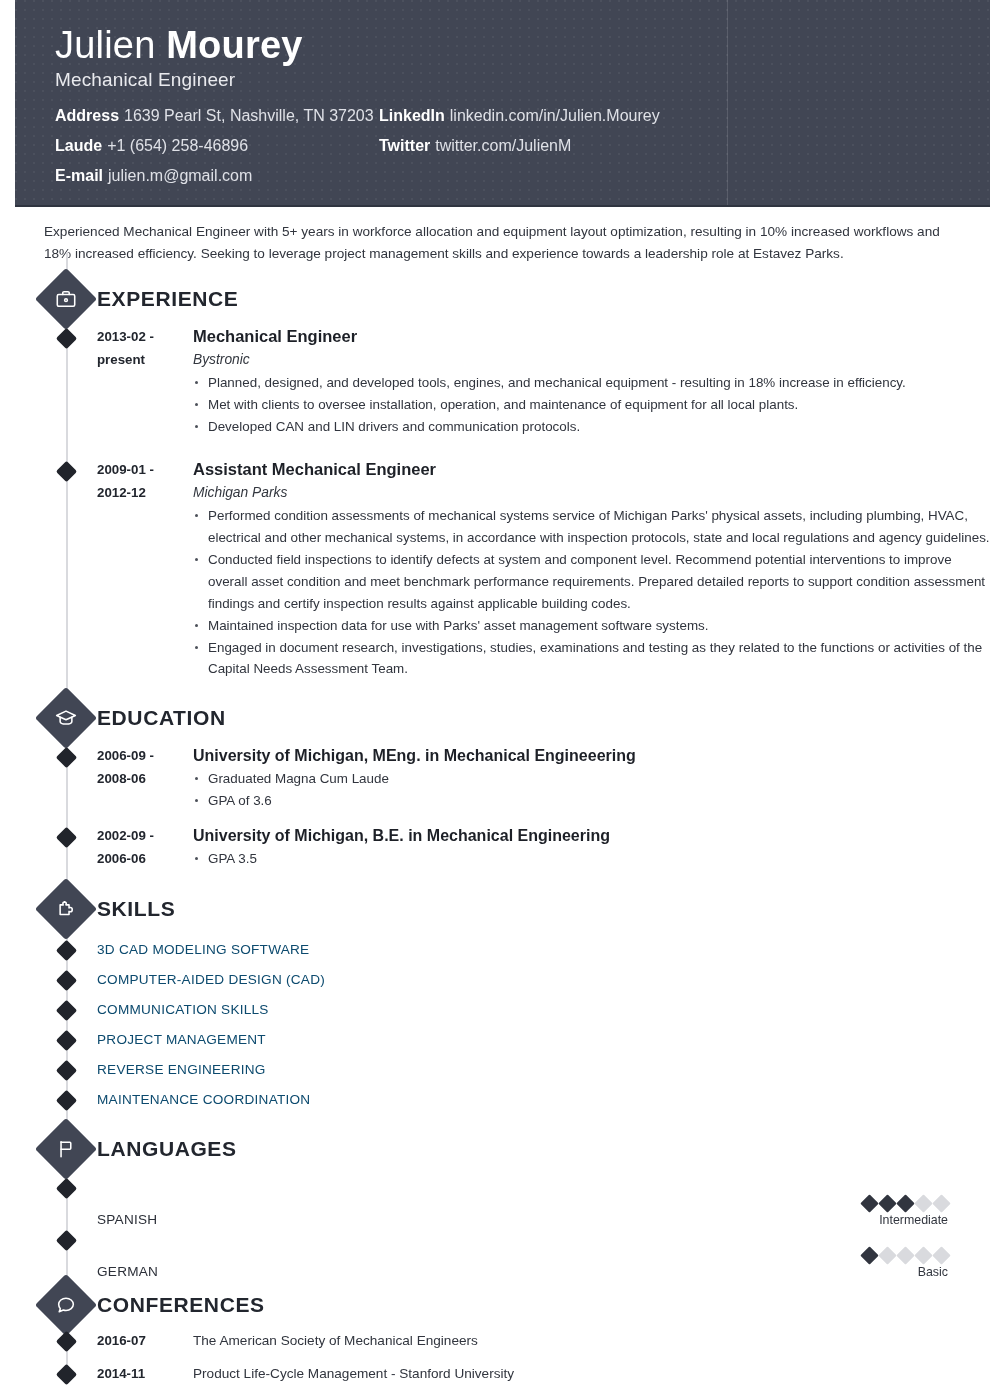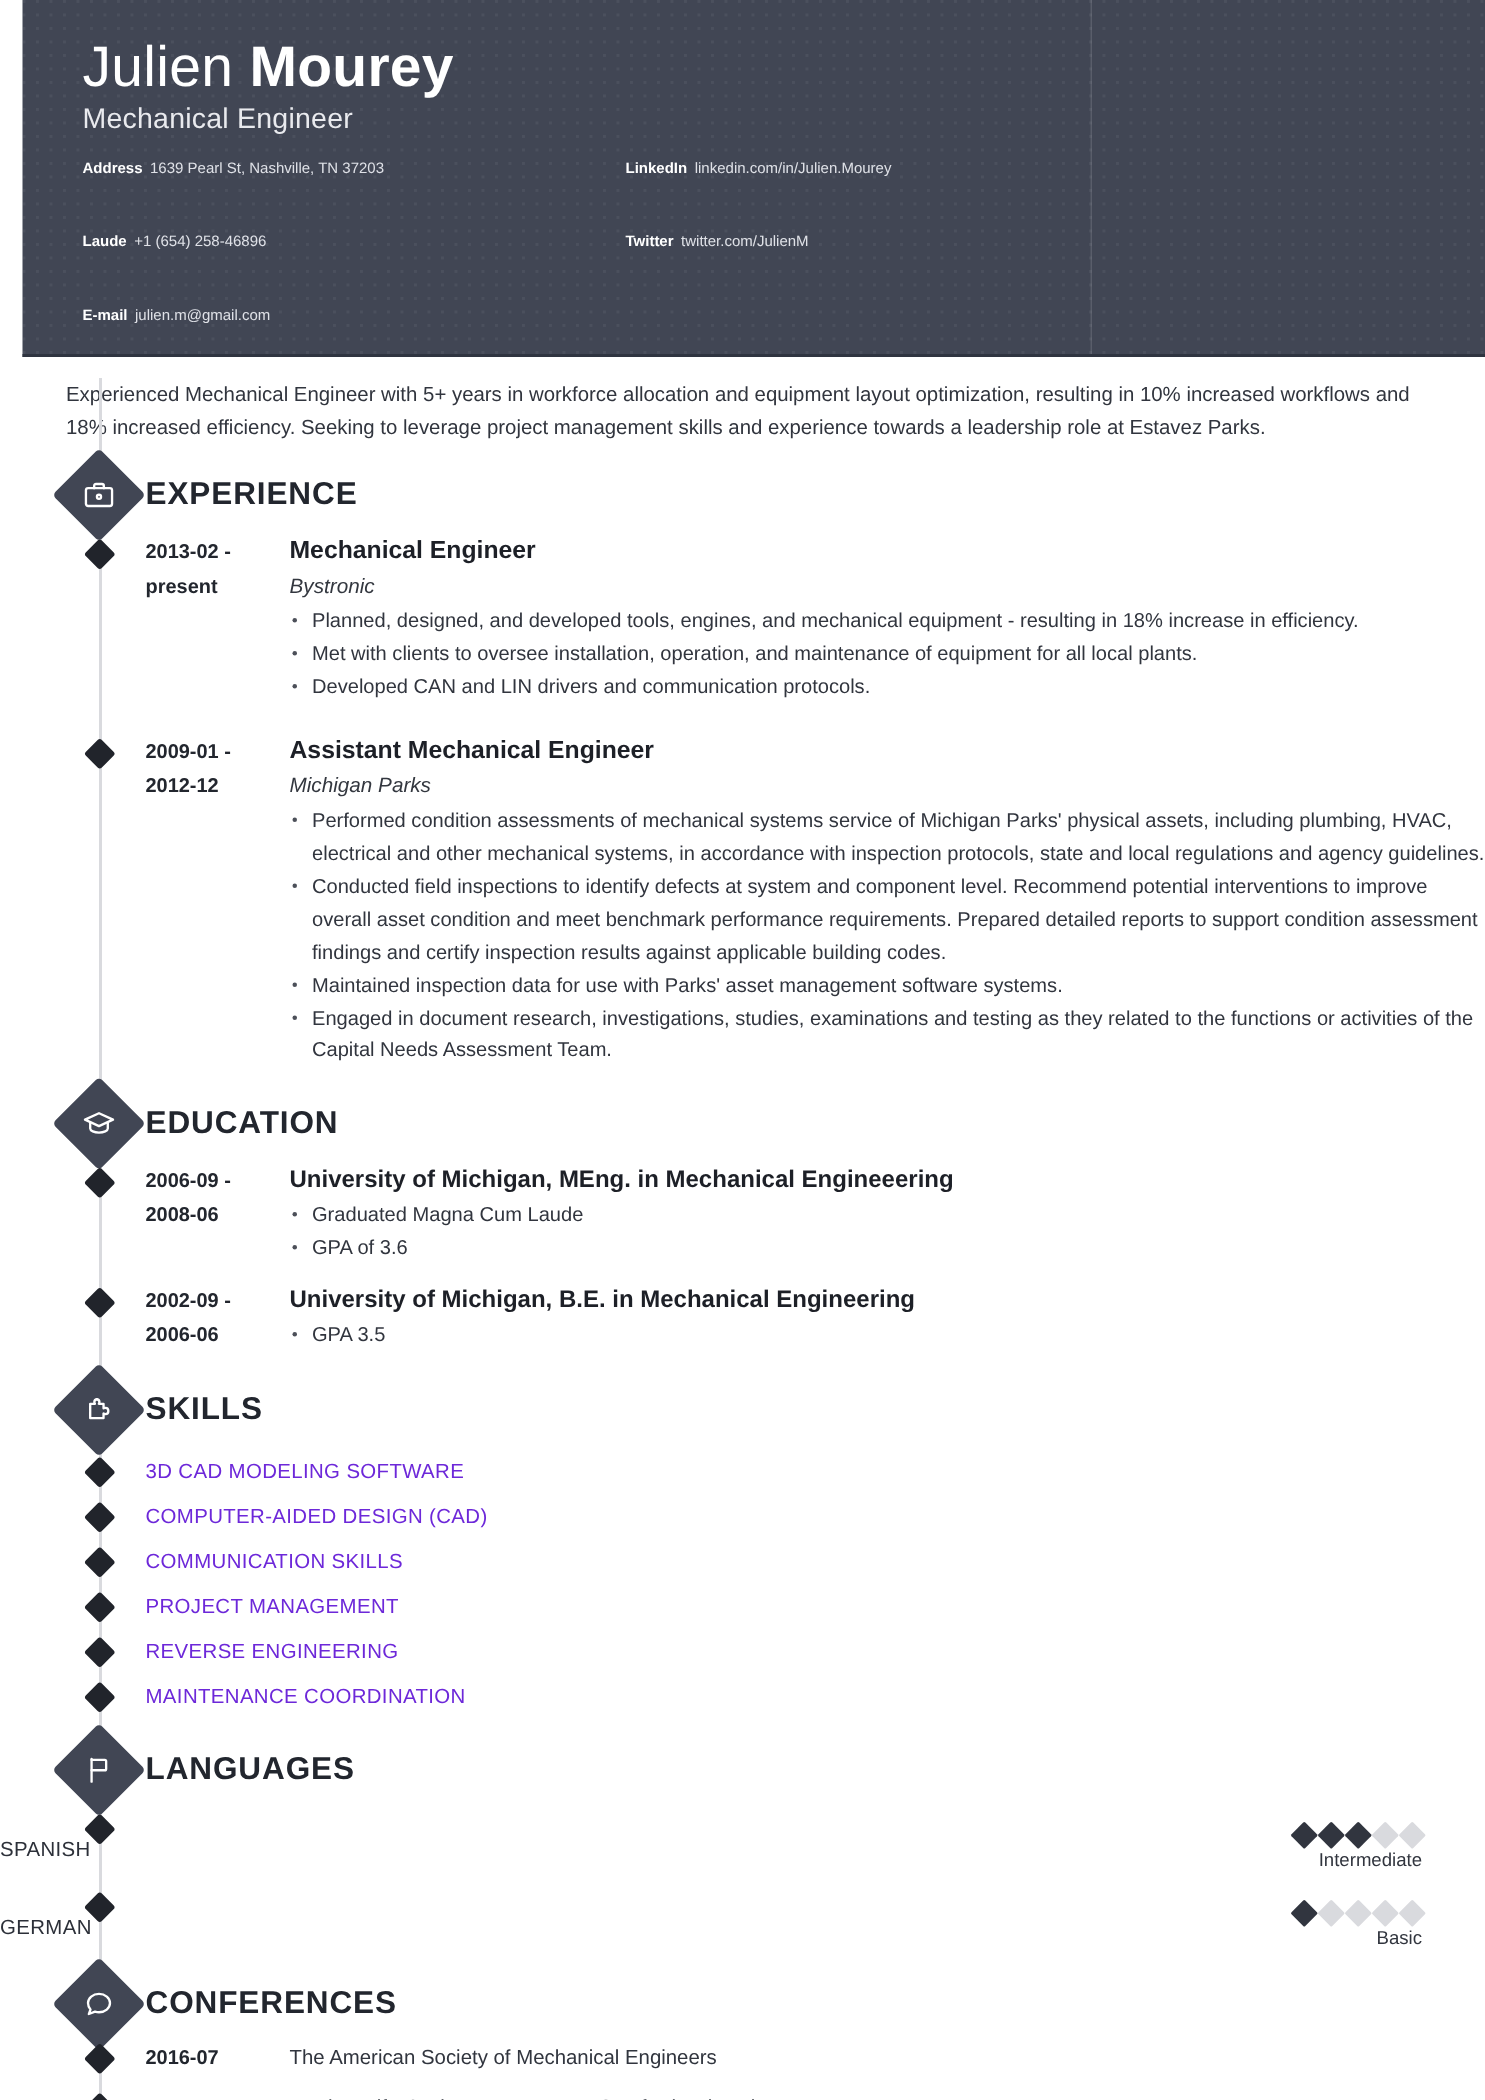--- a/index.html
+++ b/index.html
@@ -61,23 +61,22 @@
     color: #e9eaee;
     letter-spacing: 0.15px;
     margin-bottom: 16px;
   }
 
   .contact-grid {
     display: grid;
     grid-template-columns: 324px auto;
     row-gap: 12px;
     column-gap: 0px;
-    font-size: 10px;
+    font-size: 16px;
     color: #e7e8ec;
-    gap: 38px;
   }
   .contact-cell { white-space: nowrap; }
   .contact-label {
     font-weight: 700;
     color: #ffffff;
     margin-right: 5px;
   }
   .contact-value { font-weight: 400; color: #dfe1e7; }
 
   
@@ -226,29 +225,30 @@
     width: 15px;
     height: 15px;
     background: #21242b;
     transform: rotate(45deg);
     border-radius: 2px;
     z-index: 3;
   }
   .skill-name {
     font-size: 13.6px;
     letter-spacing: 0.25px;
-    color: #6d28d9;
+    color: #0c4a6e;
     text-transform: uppercase;
   }
 
   
   .lang-row {
     position: relative;
     display: flex;
-    align-items: center;
+    align-items: flex-end;
+    padding-left: 97px;
     min-height: 52px;
   }
   .lang-bullet {
     position: absolute;
     left: 59px;
     top: 6px;
     width: 15px;
     height: 15px;
     background: #21242b;
     transform: rotate(45deg);

